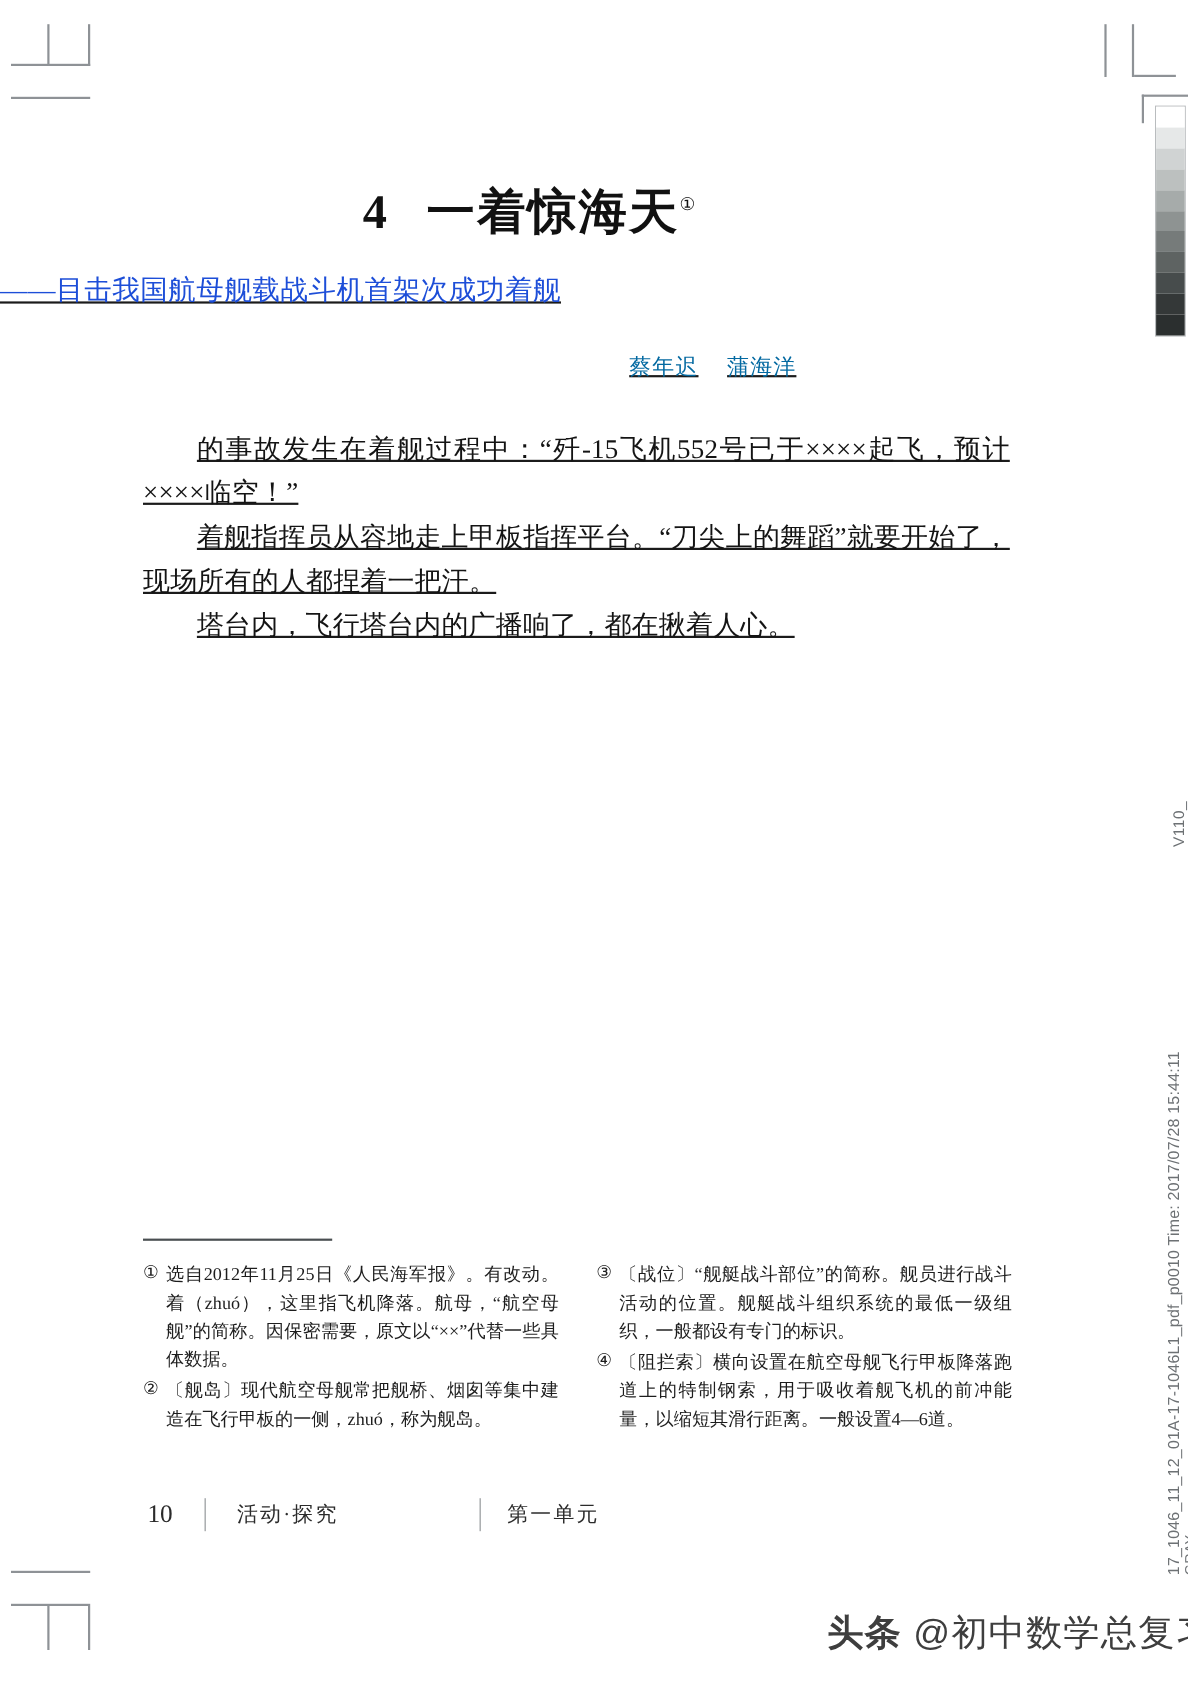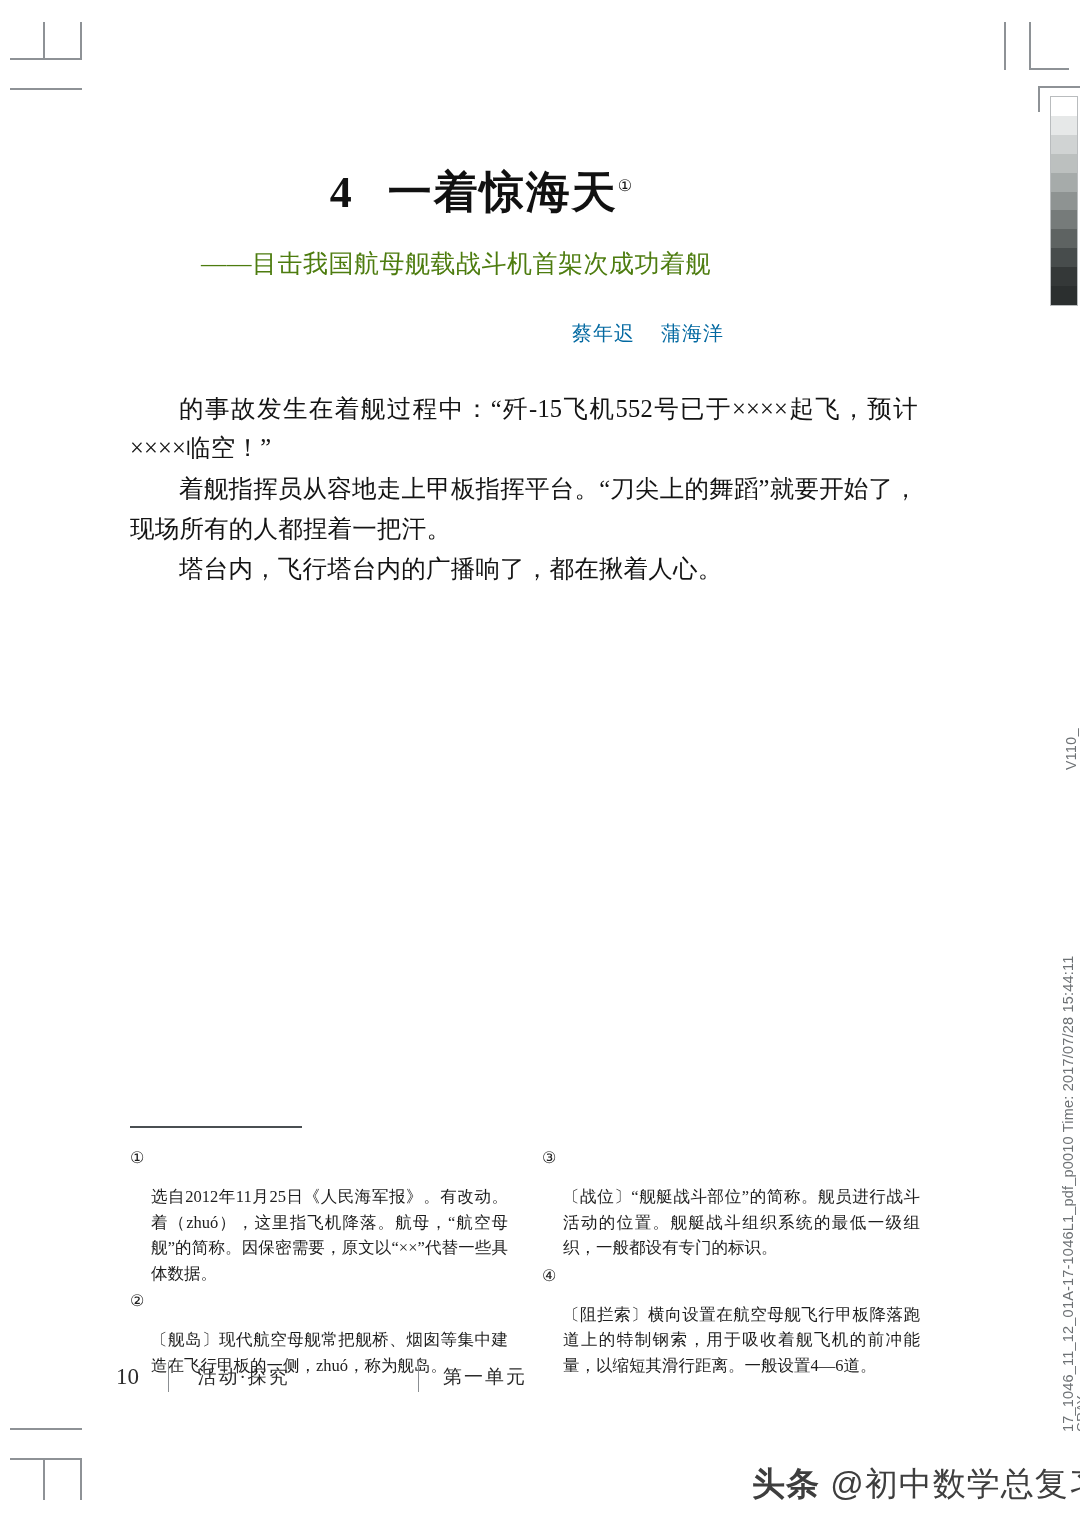--- a/index.html
+++ b/index.html
@@ -77,20 +77,21 @@
     transform: rotate(-90deg);
   }
 
   
   .page {
     position: absolute;
     left: 0;
     top: 0;
     width: 1000px;
     height: 1532px;
+    text-decoration: underline;
   }
 
   .title-block { margin-top: 168px; text-align: center; }
 
   .main-title {
     font-family: "Liberation Serif", "DejaVu Serif", serif;
     font-size: 44px;
     font-weight: 700;
     letter-spacing: 2px;
     color: #111;
@@ -104,22 +105,22 @@
     font-size: 16px;
     vertical-align: super;
     font-weight: 400;
     line-height: 0;
   }
 
   .subtitle {
     margin-top: 28px;
     font-size: 25px;
     letter-spacing: 0.5px;
-    color: #4d7c0f;
-    text-align: center;
+    color: #1d4ed8;
+    text-align: left;
     padding-right: 88px;
   }
 
   .byline {
     margin-top: 40px;
     font-size: 20px;
     color: #0369a1;
     padding-left: 296px;
     letter-spacing: 1px;
   }
@@ -167,26 +168,26 @@
     display: flex;
     margin-bottom: 3px;
     text-align: justify;
   }
   .fn-marker {
     flex: 0 0 auto;
     width: 21px;
     font-size: 16px;
     line-height: 1.55;
   }
-  .fn-body { flex: 1 1 auto; text-align: justify; margin-top: 38px; }
+  .fn-body { flex: 1 1 auto; text-align: justify; }
 
   
   .footer {
     position: absolute;
-    left: 116px;
+    left: 134px;
     top: 1362px;
     width: 800px;
     display: flex;
     align-items: center;
     font-size: 19px;
     color: #2b2b2b;
   }
   .footer .pageno {
     font-family: "Liberation Serif", "DejaVu Serif", serif;
     font-size: 23px;

